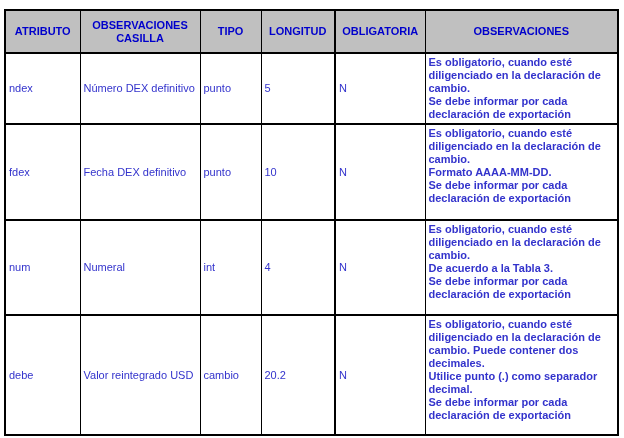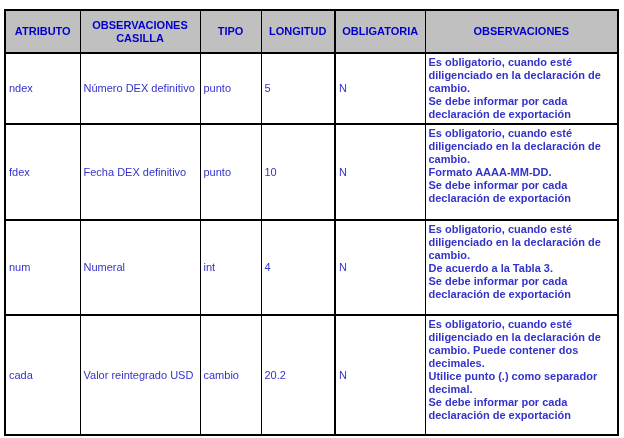--- a/index.html
+++ b/index.html
@@ -110,21 +110,21 @@
         <td>num</td>
         <td>Numeral</td>
         <td>int</td>
         <td>4</td>
         <td class="col-oblig">N</td>
         <td class="col-obs">Es obligatorio, cuando esté diligenciado en la declaración de cambio.
 De acuerdo a la Tabla 3.
 Se debe informar por cada declaración de exportación</td>
       </tr>
       <tr class="r3">
-        <td>cada</td>
+        <td>debe</td>
         <td>Valor reintegrado USD</td>
         <td>cambio</td>
         <td>20.2</td>
         <td class="col-oblig">N</td>
         <td class="col-obs">Es obligatorio, cuando esté diligenciado en la declaración de cambio. Puede contener dos decimales.
 Utilice punto (.) como separador decimal.
 Se debe informar por cada declaración de exportación</td>
       </tr>
     </tbody>
   </table>

